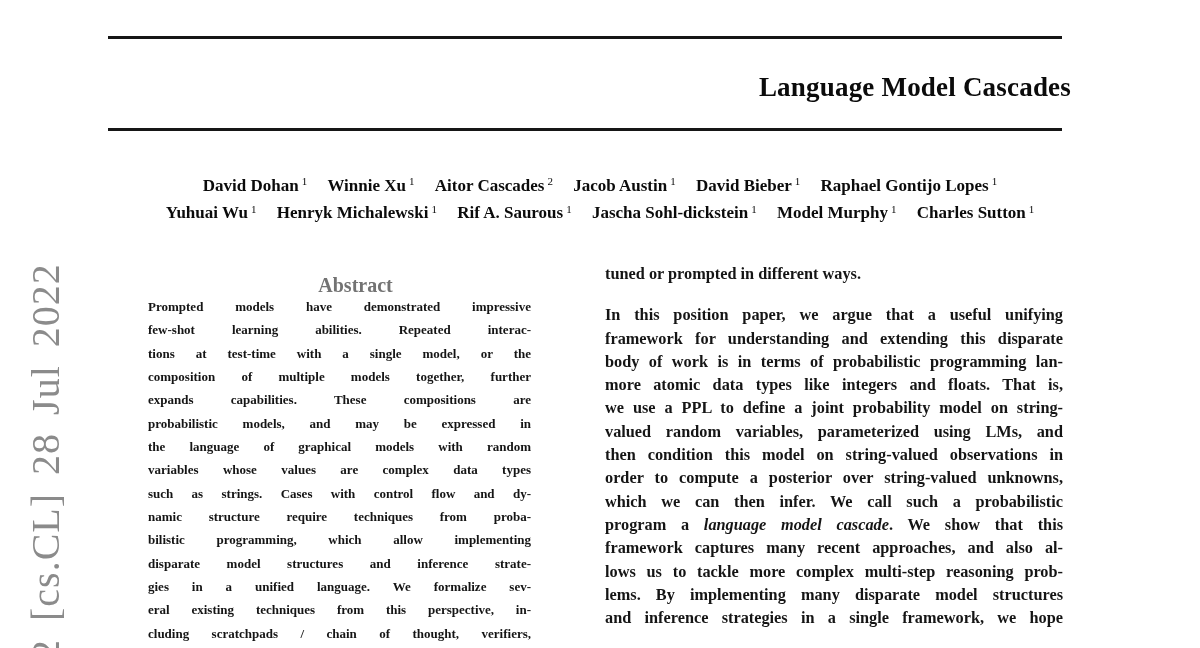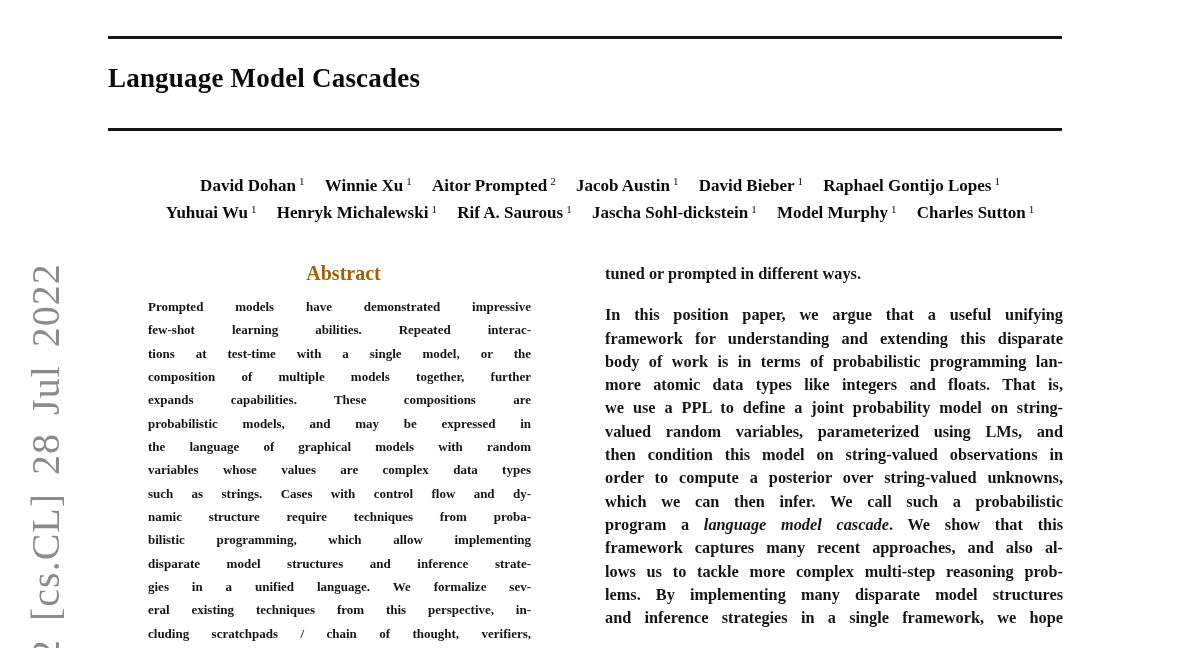--- a/index.html
+++ b/index.html
@@ -5,35 +5,35 @@
   html,body{margin:0;padding:0;background:#ffffff;}
   .page{
     position:relative;width:1200px;height:648px;overflow:hidden;
     background:#ffffff;color:#111;
     font-family:"Liberation Serif","DejaVu Serif",serif;
   }
   .rule{position:absolute;left:108px;width:954px;height:3px;background:#161616;}
   .rule-top{top:36px;}
   .rule-mid{top:128px;}
   .title{
-    position:absolute;left:108px;top:63px;width:954px;margin:0;
-    text-align:left;font-size:27px;font-weight:bold;color:#0b0b0b;
+    position:absolute;left:108px;top:63px;width:954px;margin:9px;
+    text-align:right;font-size:27px;font-weight:bold;color:#0b0b0b;
     letter-spacing:.2px;
   }
   .authors{
     position:absolute;left:70px;top:169px;width:1060px;
     text-align:center;font-size:17px;font-weight:bold;line-height:23px;color:#0b0b0b;
   }
   .author{white-space:nowrap;margin:14px 8px;}
   .author sup{
     font-size:11px;font-weight:400;position:relative;top:1px;margin-left:3px;
   }
   .abs-heading{
-    position:absolute;left:148px;top:258px;width:383px;margin:4px;
-    text-align:center;font-size:20px;font-weight:bold;color:#a16207;
+    position:absolute;left:148px;top:258px;width:383px;margin:16px;
+    text-align:center;font-size:20px;font-weight:bold;color:#737373;
   }
   .abs-body{
     position:absolute;left:148px;top:295px;width:383px;
     font-size:13px;line-height:23.35px;color:#151515;
   }
   .col-right{
     position:absolute;left:605px;top:262px;width:458px;
     font-size:16.3px;line-height:23.3px;color:#151515;
   }
   .jline{
@@ -62,21 +62,21 @@
   <div class="rule rule-top"></div>
 
   <h1 class="title">Language Model Cascades</h1>
 
   <div class="rule rule-mid"></div>
 
   <div class="authors">
     <div>
       <span class="author"><span>David Dohan</span><sup>1</sup></span>
       <span class="author"><span>Winnie Xu</span><sup>1</sup></span>
-      <span class="author"><span>Aitor Prompted</span><sup>2</sup></span>
+      <span class="author"><span>Aitor Cascades</span><sup>2</sup></span>
       <span class="author"><span>Jacob Austin</span><sup>1</sup></span>
       <span class="author"><span>David Bieber</span><sup>1</sup></span>
       <span class="author"><span>Raphael Gontijo Lopes</span><sup>1</sup></span>
     </div>
     <div>
       <span class="author"><span>Yuhuai Wu</span><sup>1</sup></span>
       <span class="author"><span>Henryk Michalewski</span><sup>1</sup></span>
       <span class="author"><span>Rif A. Saurous</span><sup>1</sup></span>
       <span class="author"><span>Jascha Sohl-dickstein</span><sup>1</sup></span>
       <span class="author"><span>Model Murphy</span><sup>1</sup></span>

